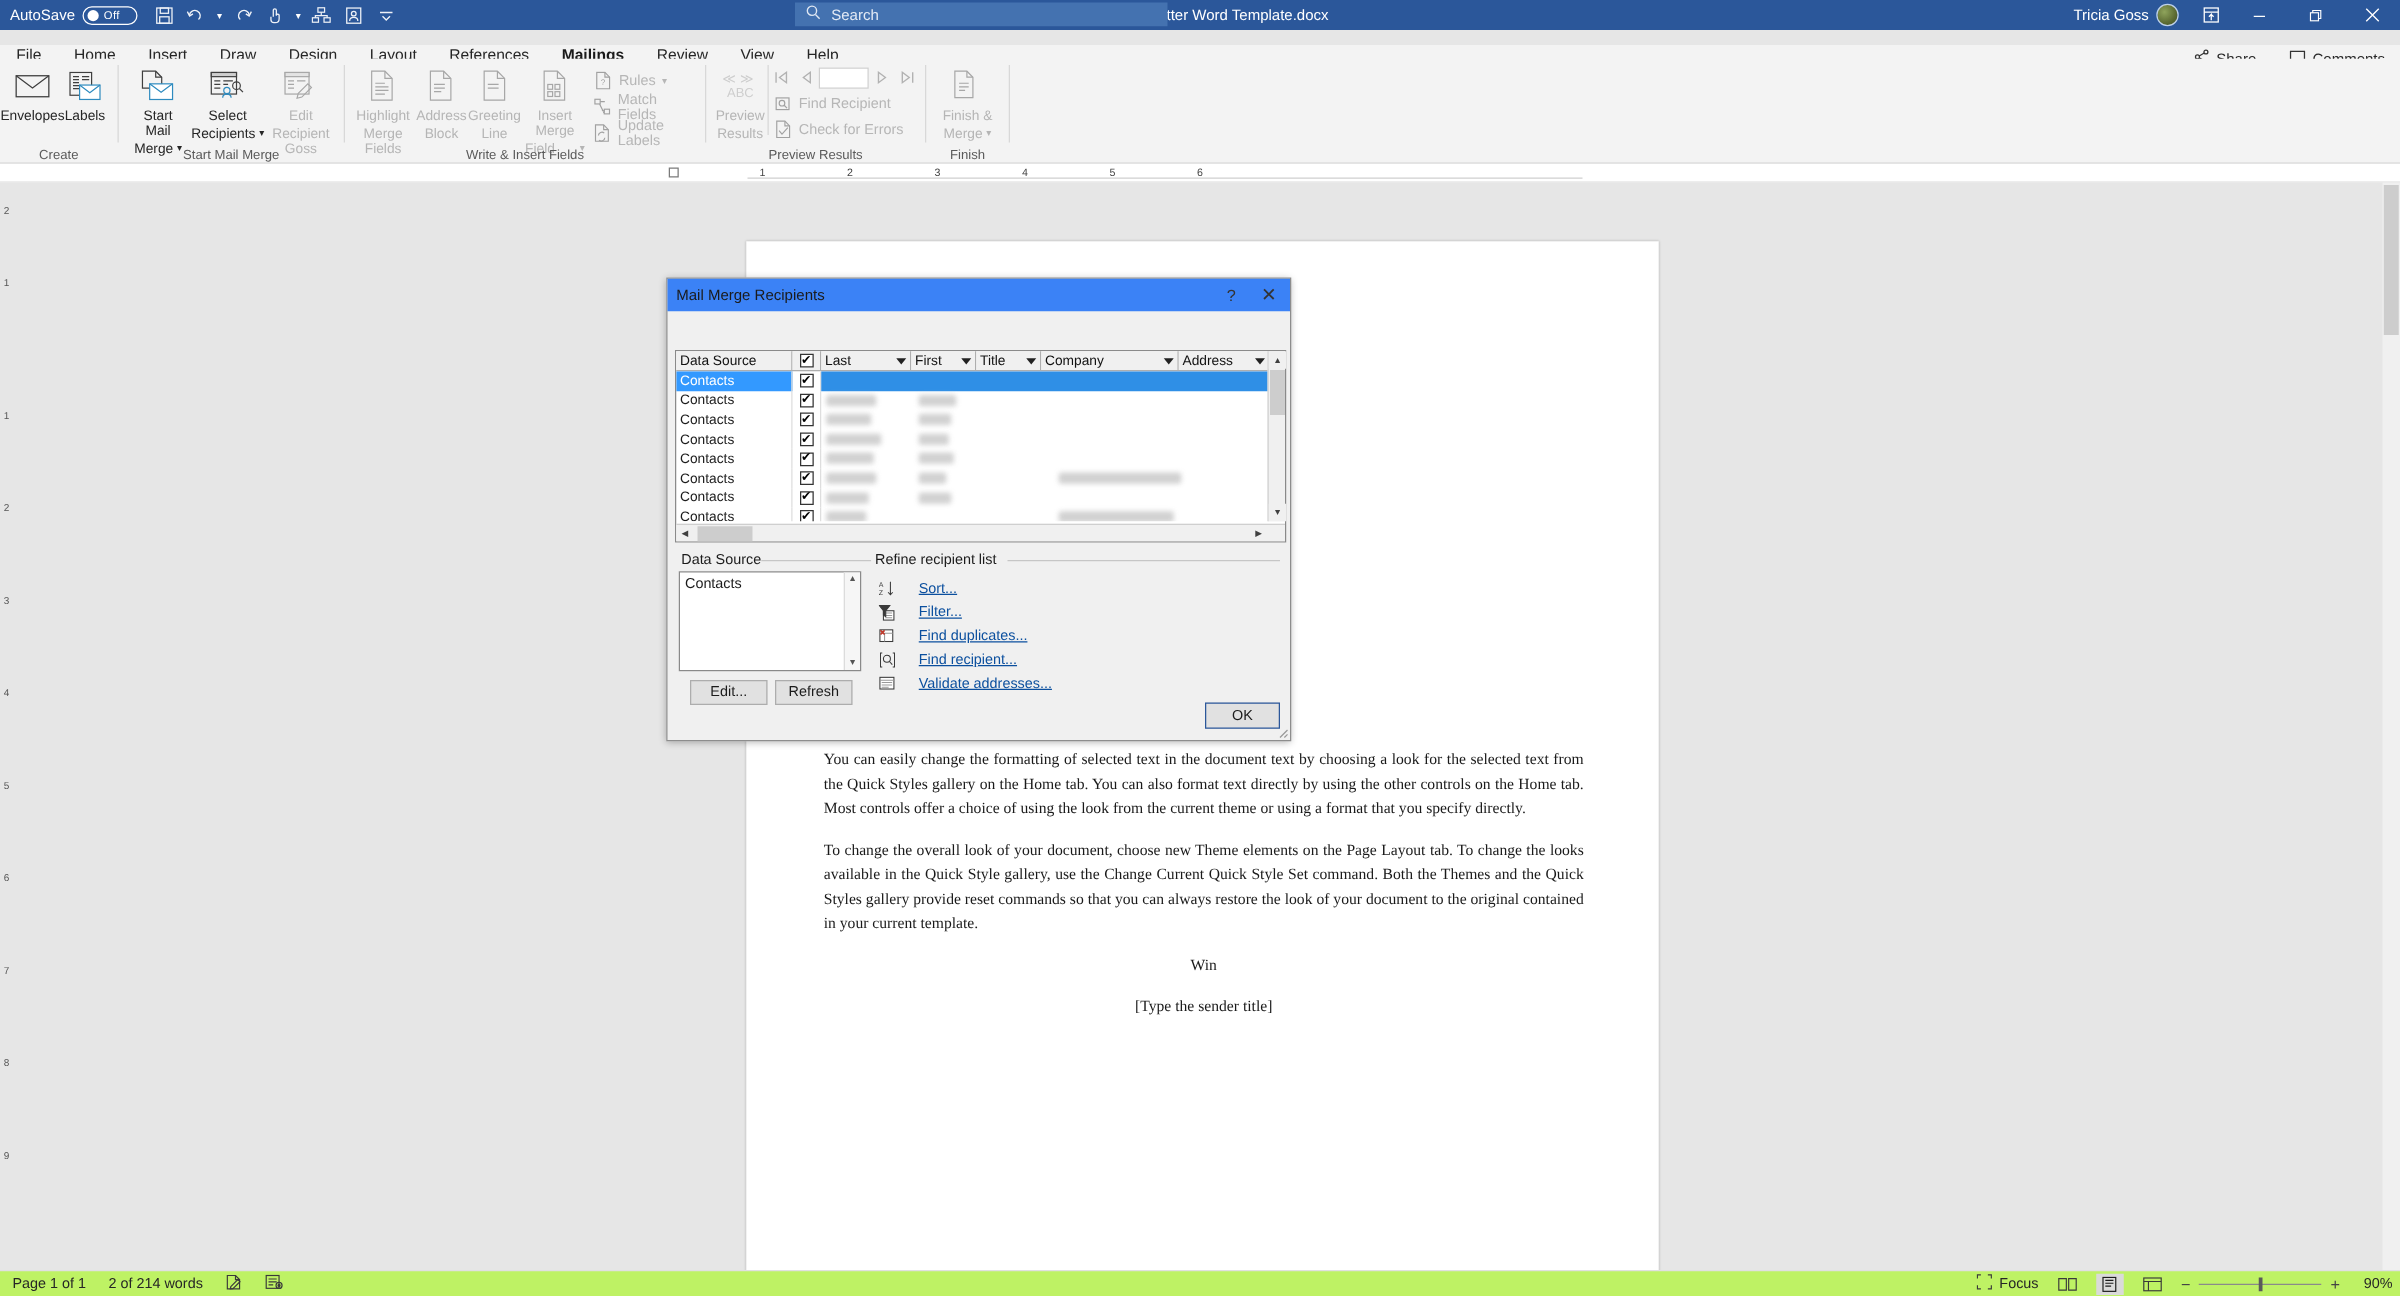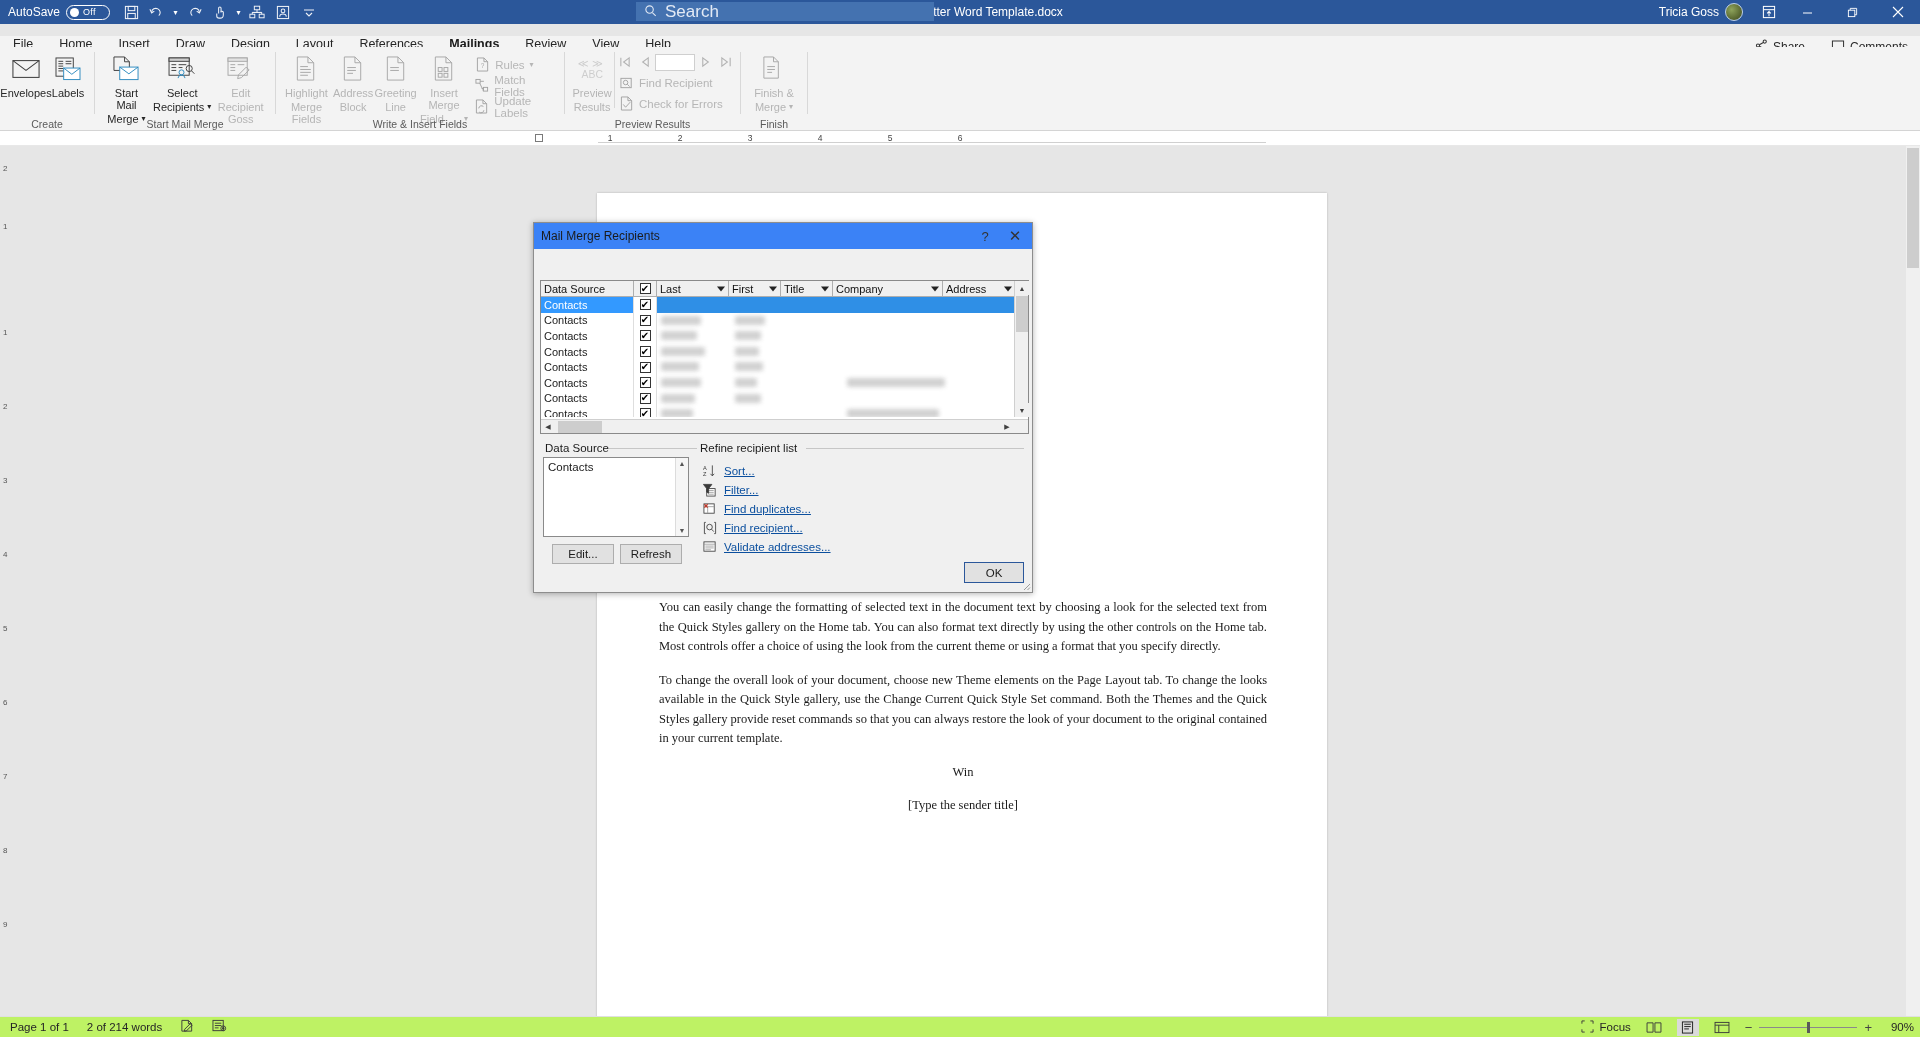--- a/index.html
+++ b/index.html
@@ -37,21 +37,21 @@
   .qat-caret { width: 11px; height: 22px; display:flex; align-items:center; justify-content:center; font-size:8px; color:#fff; }
   .doctitle {
     position: absolute; left: 0; width: 1920px; text-align: center;
     font-size: 12px; color: #fff; pointer-events: none;
   }
   .searchbox {
     position: absolute; left: 636px; top: 2px; width: 298px; height: 19px;
     background: #4472b0; display: flex; align-items: center; padding-left: 8px; gap: 8px;
   }
   .searchbox .sico { color:#dfe7f3; }
-  .searchbox .splace { font-size: 17px; color: #e3eaf5; }
+  .searchbox .splace { font-size: 12px; color: #e3eaf5; }
   .tb-right { position: absolute; right: 0; top: 0; height: 24px; display: flex; align-items: center; }
   .username { font-size: 12px; color: #fff; margin-right: 6px; }
   .avatar {
     width: 18px; height: 18px; border-radius: 50%;
     background: radial-gradient(circle at 35% 35%, #8fa45c, #5c6b33 60%, #3d4a22);
     margin-right: 10px; border: 1px solid #bdd0e8;
   }
   .winbtn { width: 45px; height: 24px; display: flex; align-items: center; justify-content: center; color: #fff; }
   .ribbon-ico { width: 32px; height: 24px; display:flex; align-items:center; justify-content:center; color:#fff; }
 
@@ -233,21 +233,21 @@
   }
   .btn {
     border: 1px solid #adadad; background: #e1e1e1; font-size: 11.5px;
     height: 20px; display: flex; align-items: center; justify-content: center; color: #1b1b1b;
   }
   .btn-ok {
     position: absolute; right: 8px; bottom: 9px; width: 60px; height: 21px;
     border: 1px solid #2b579a; background: #e1e1e1;
   }
   .refine-link {
-    display: flex; align-items: center; gap: 7px; height: 19px; margin-bottom: 0px;
+    display: flex; align-items: center; gap: 18px; height: 19px; margin-bottom: 0px;
   }
   .refine-link .lk {
     font-size: 11.5px; color: #0b4f9e; text-decoration: underline;
   }
   .ricon { width: 15px; height: 15px; display: flex; align-items: center; justify-content: center; }
   .dlg-grip {
     position: absolute; right: 1px; bottom: 1px; width: 11px; height: 11px;
   }
 
   

